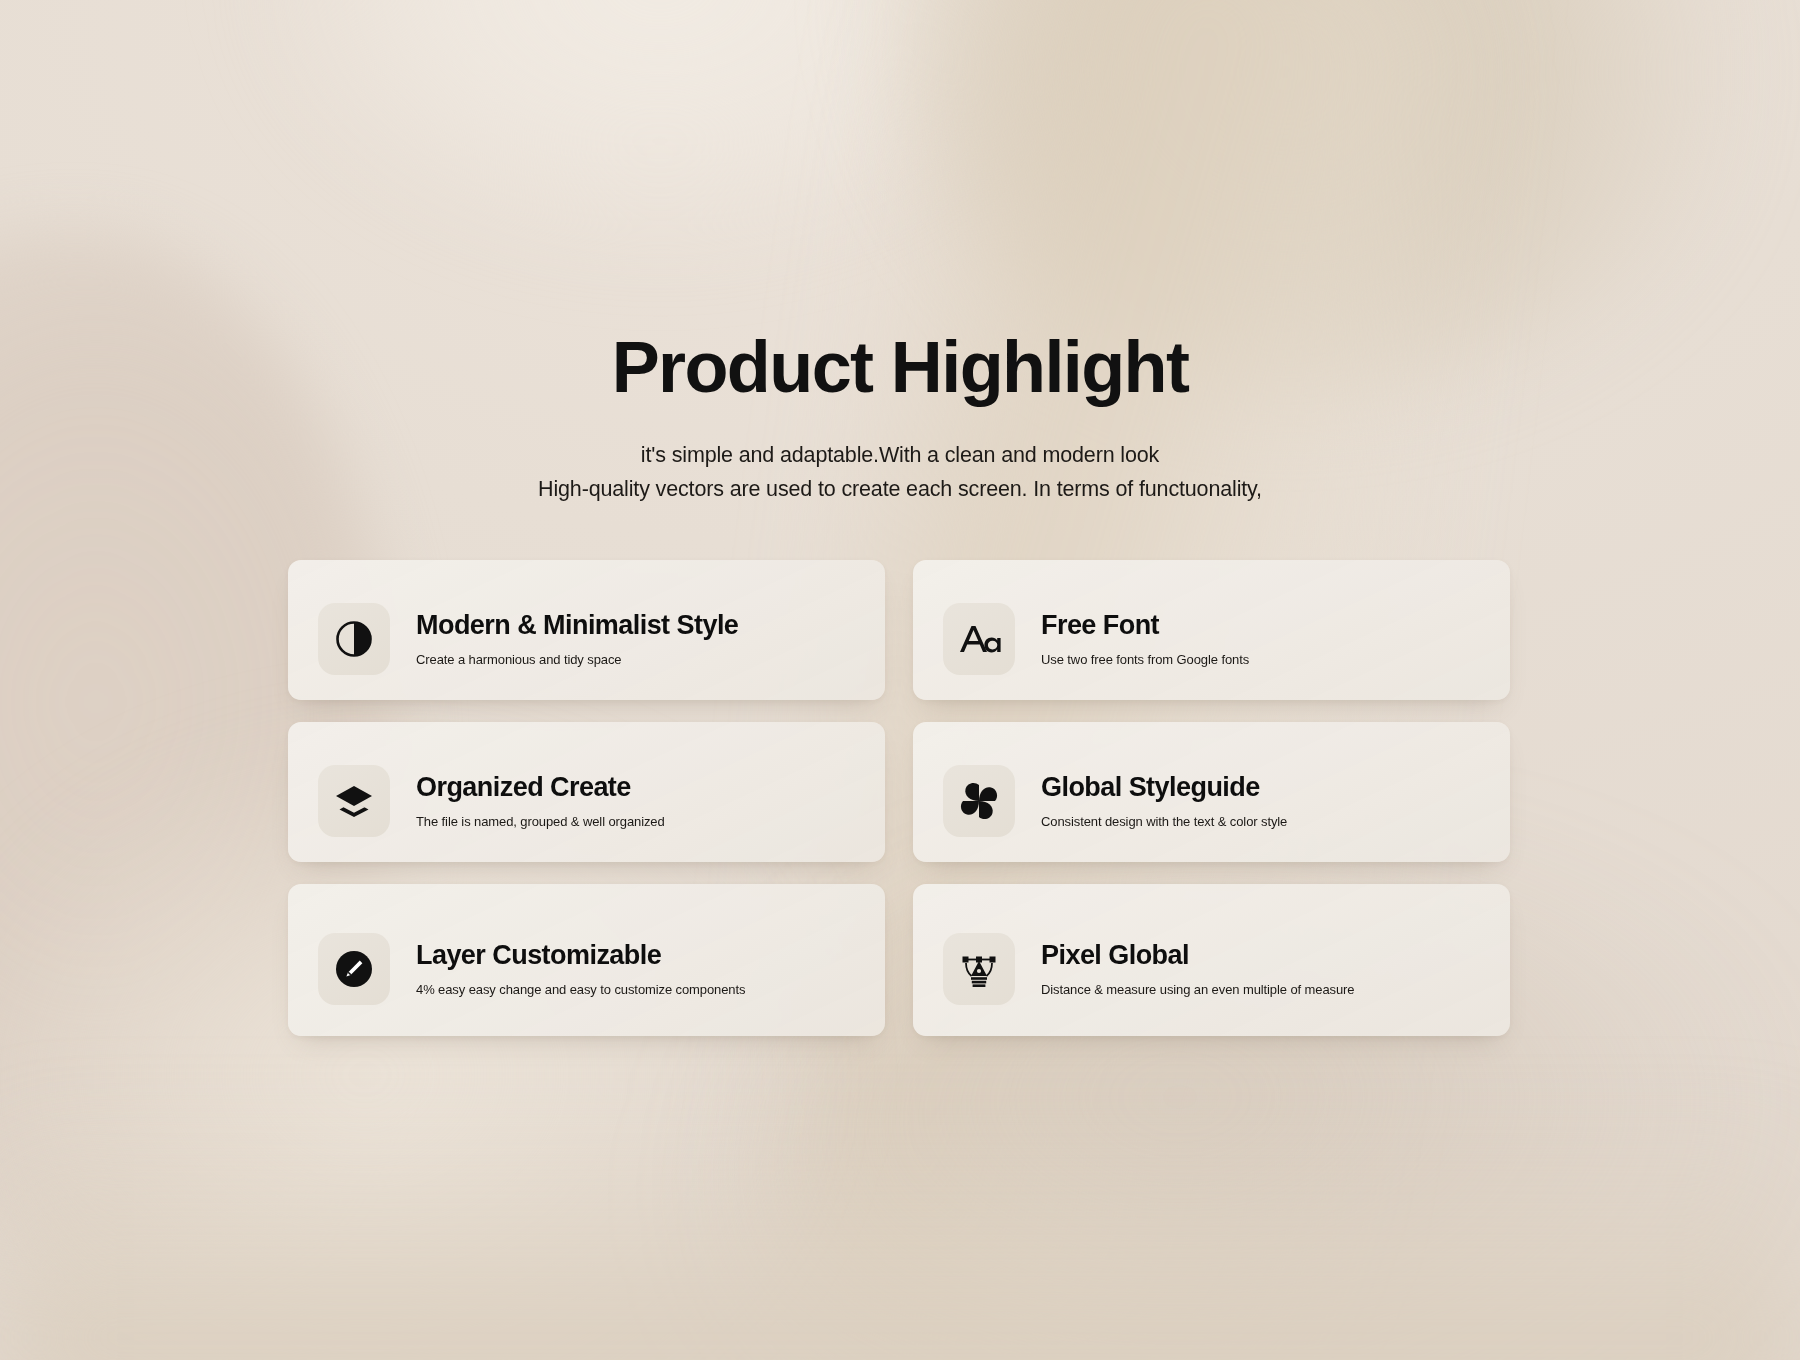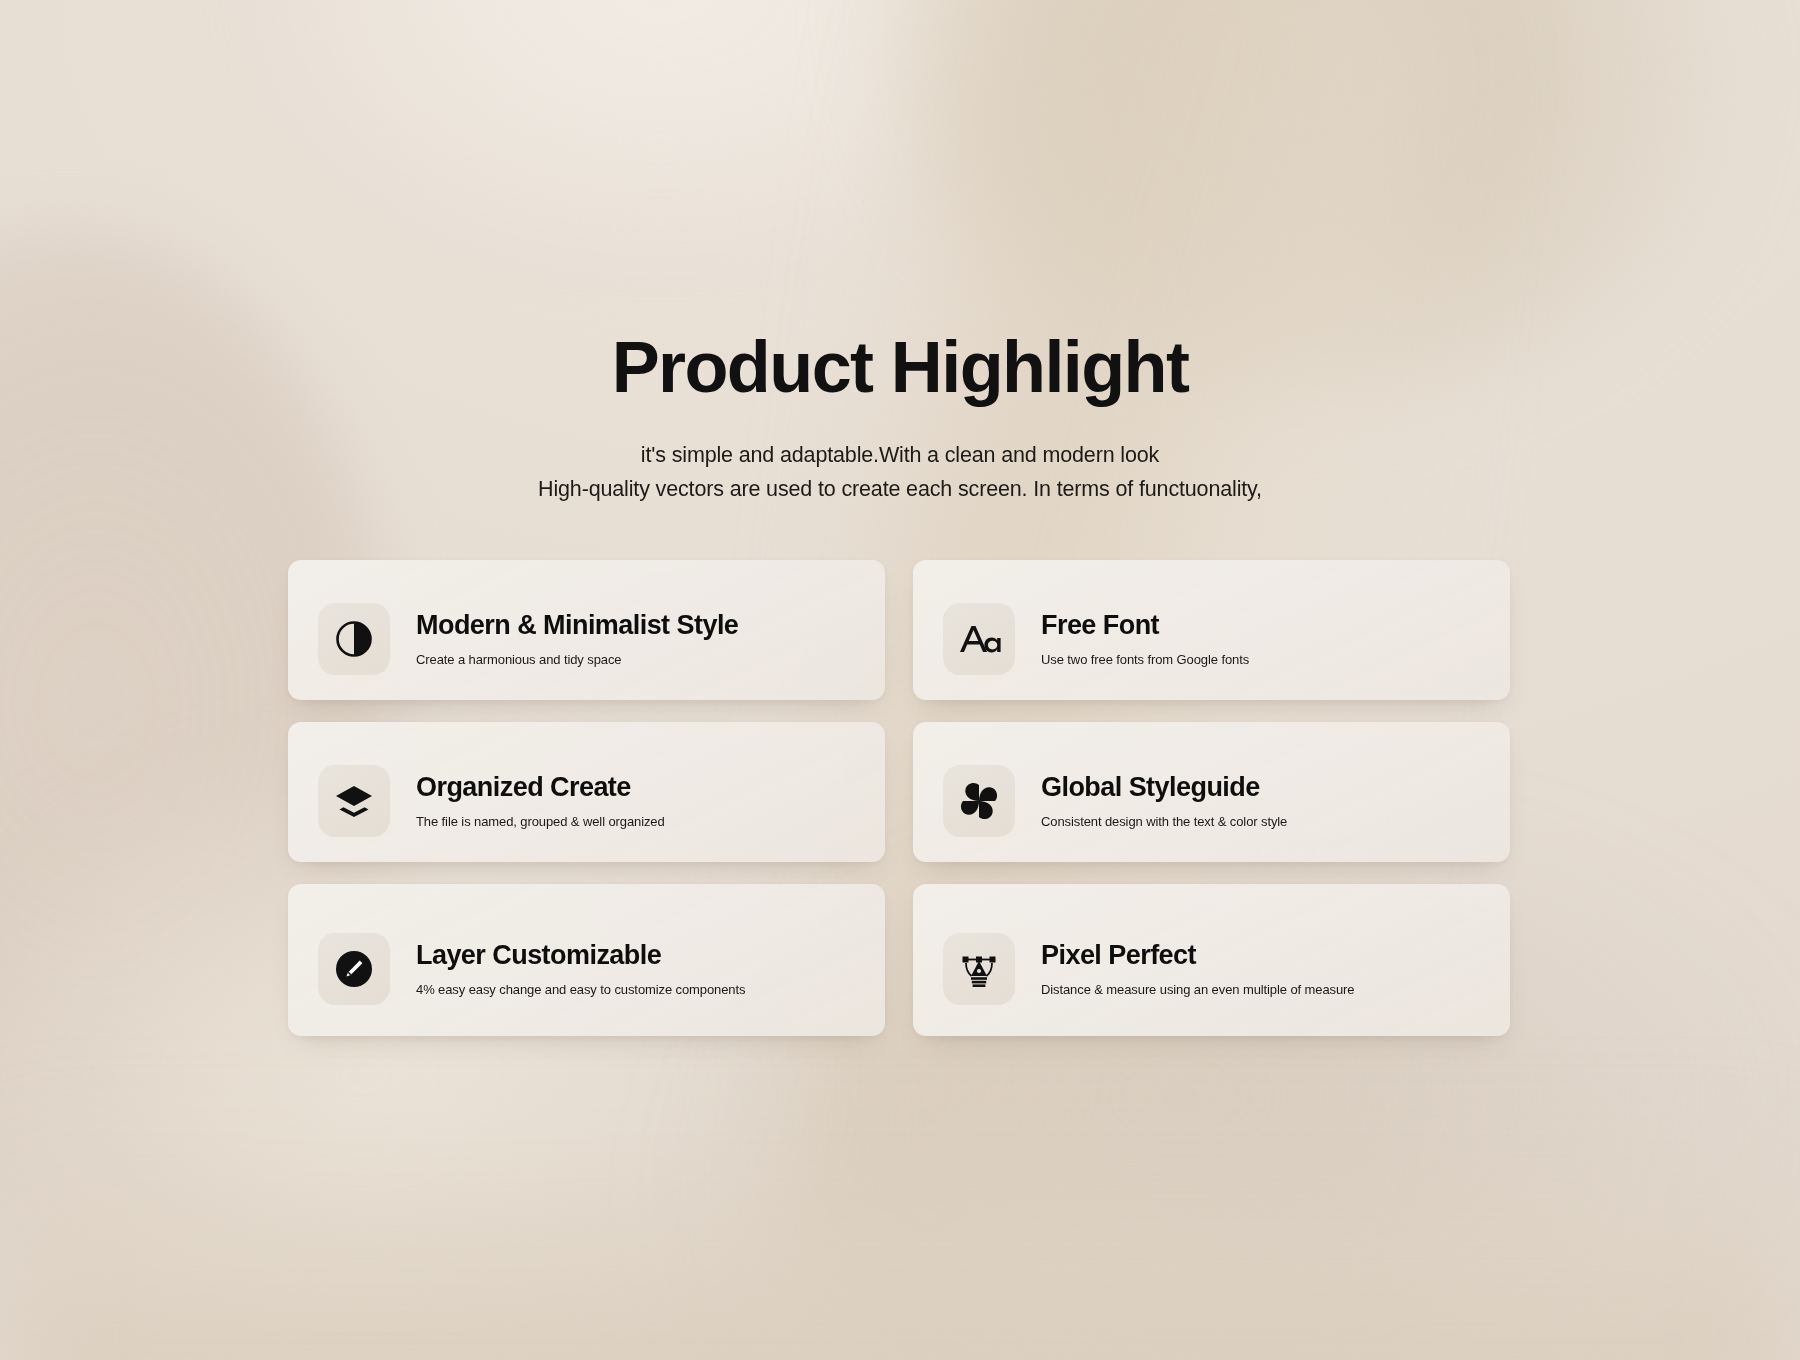--- a/index.html
+++ b/index.html
@@ -289,19 +289,19 @@
             <rect x="20" y="10.5" width="6" height="6"></rect>
             <path d="M23 15 L31 30 L15 30 Z"></path>
             <rect x="15" y="31.2" width="16" height="2.6"></rect>
             <rect x="15.8" y="34.8" width="14.4" height="2.6"></rect>
             <rect x="16.6" y="38.4" width="12.8" height="2.6"></rect>
           </g>
           <circle cx="23" cy="25" r="2.1" fill="#e7e1d8"></circle>
         </svg>
       </div>
       <div class="card-text">
-        <h2 class="card-title">Pixel Perfect</h2>
+        <h2 class="card-title">Pixel Global</h2>
         <p class="card-desc">Distance &amp; measure using an even multiple of measure</p>
       </div>
     </div>
 
   </div>
 </div>
 
 </body></html>

